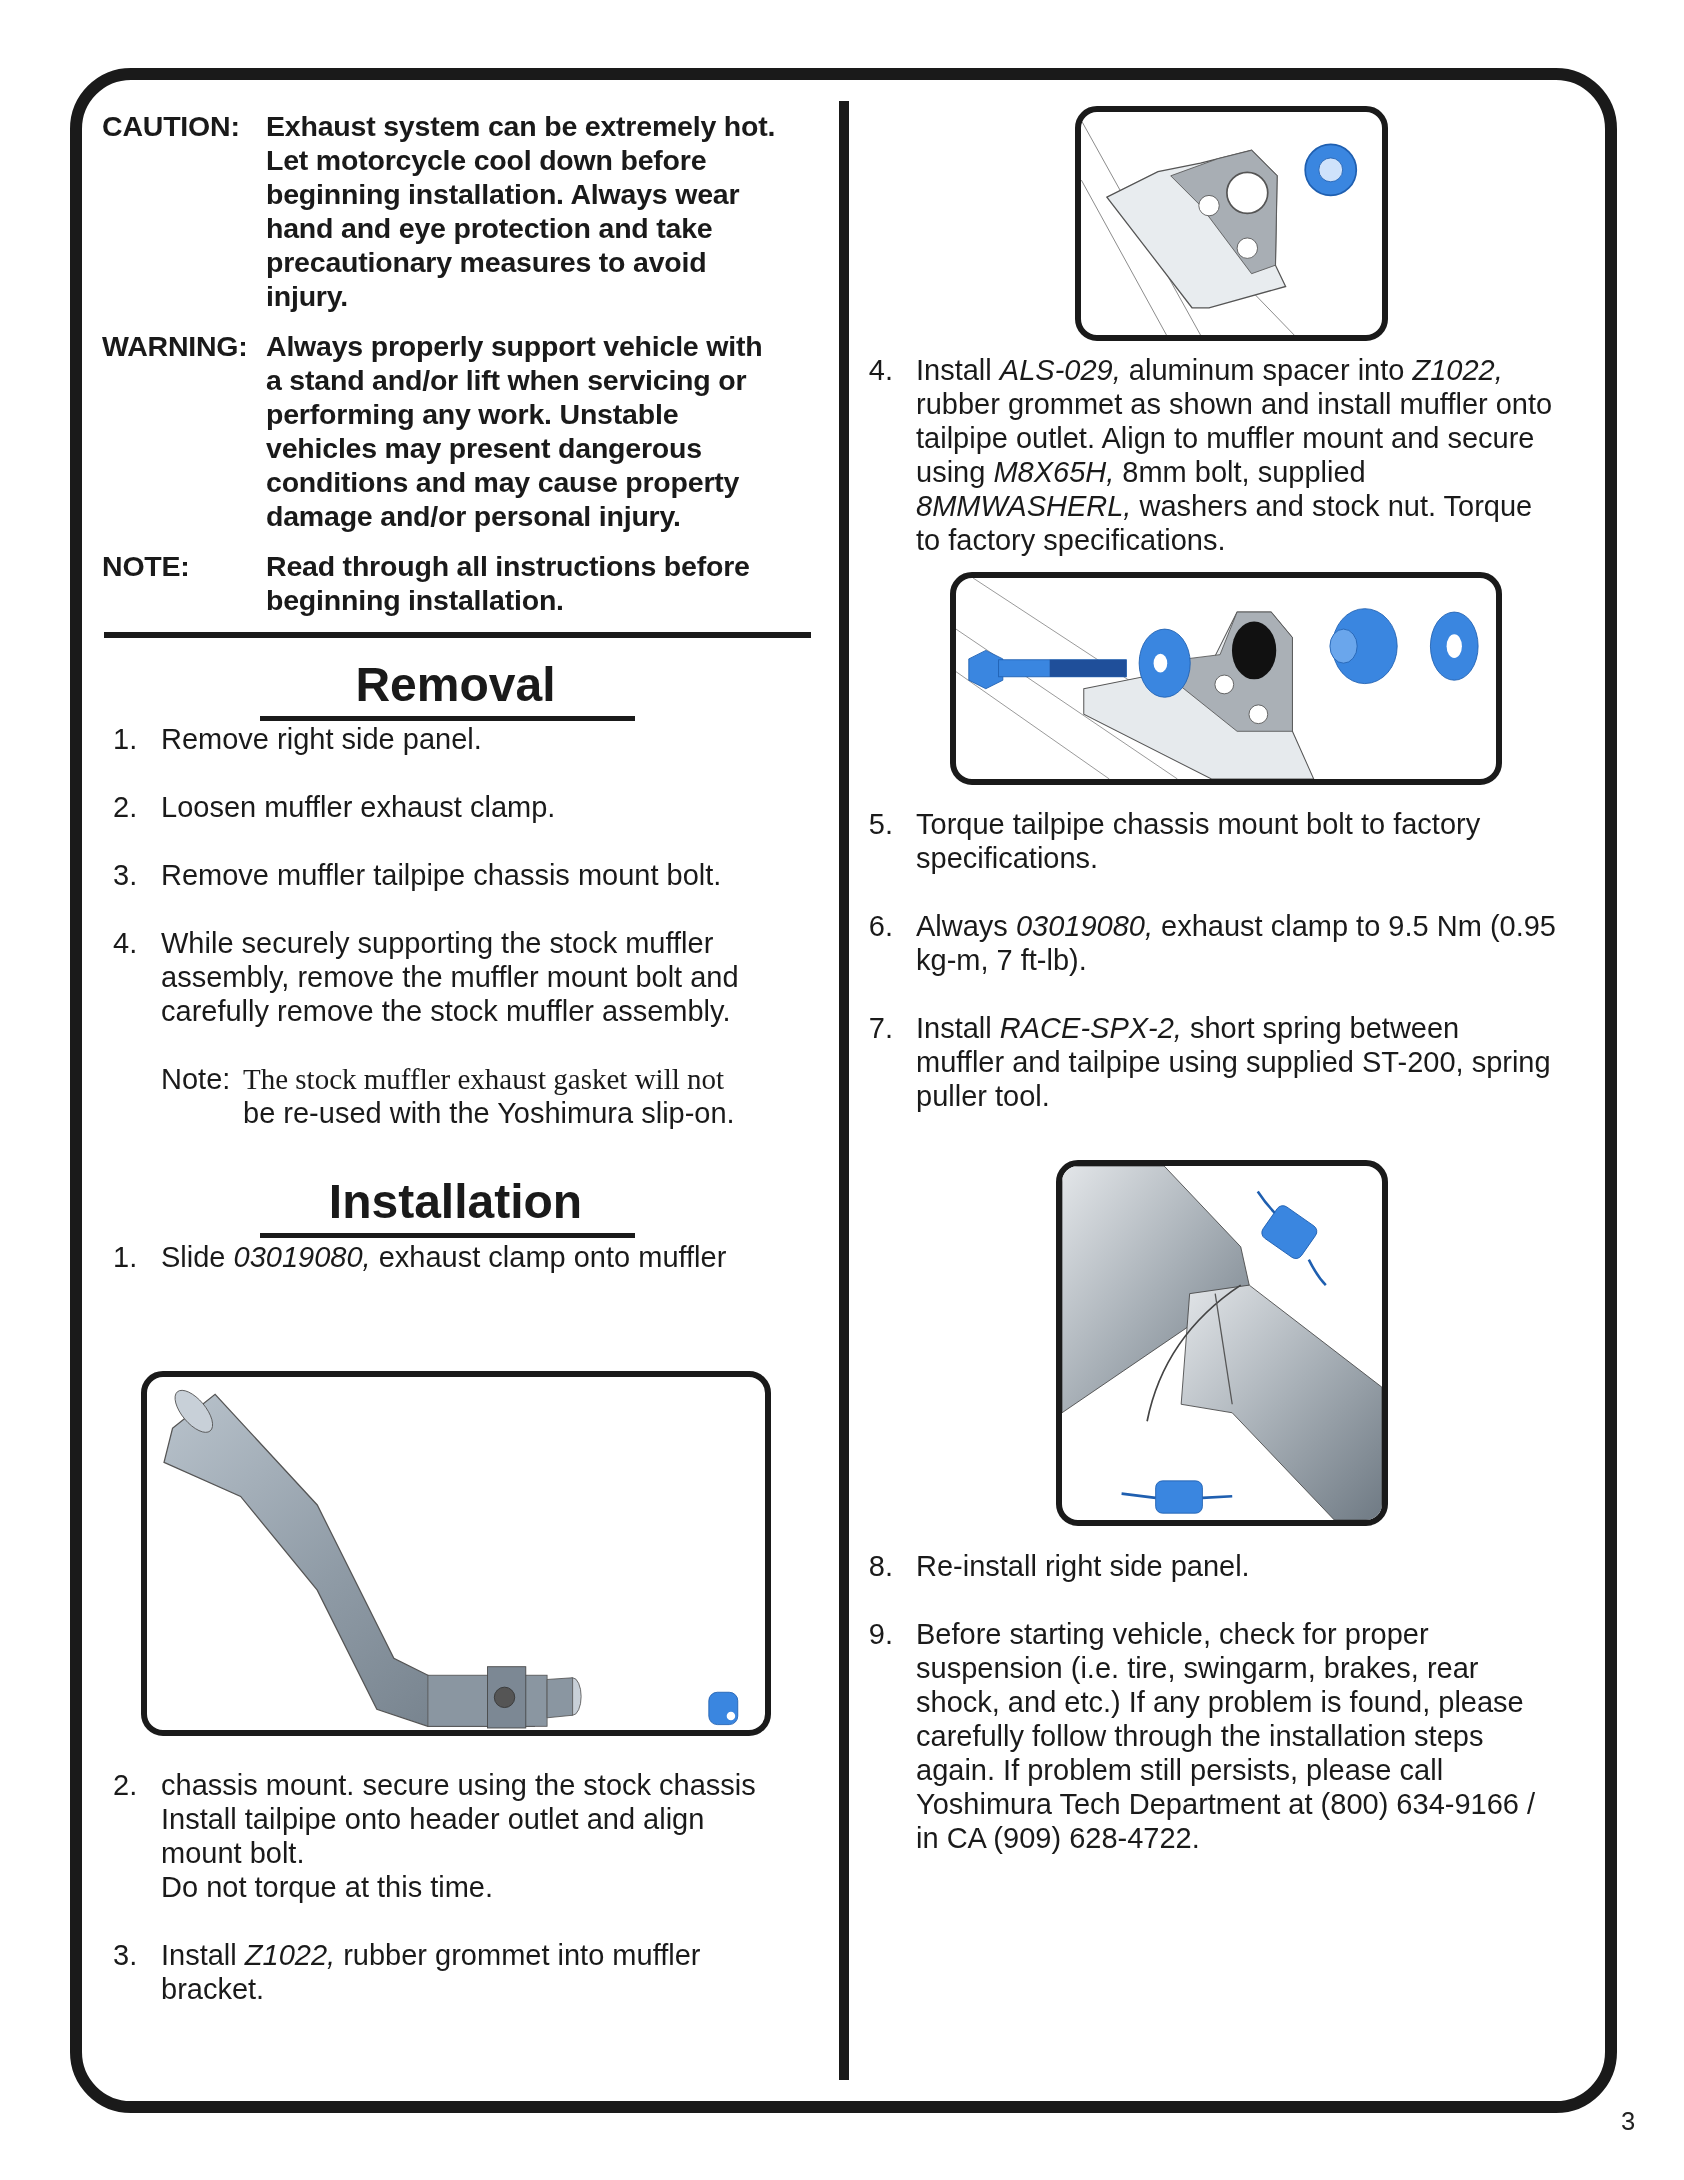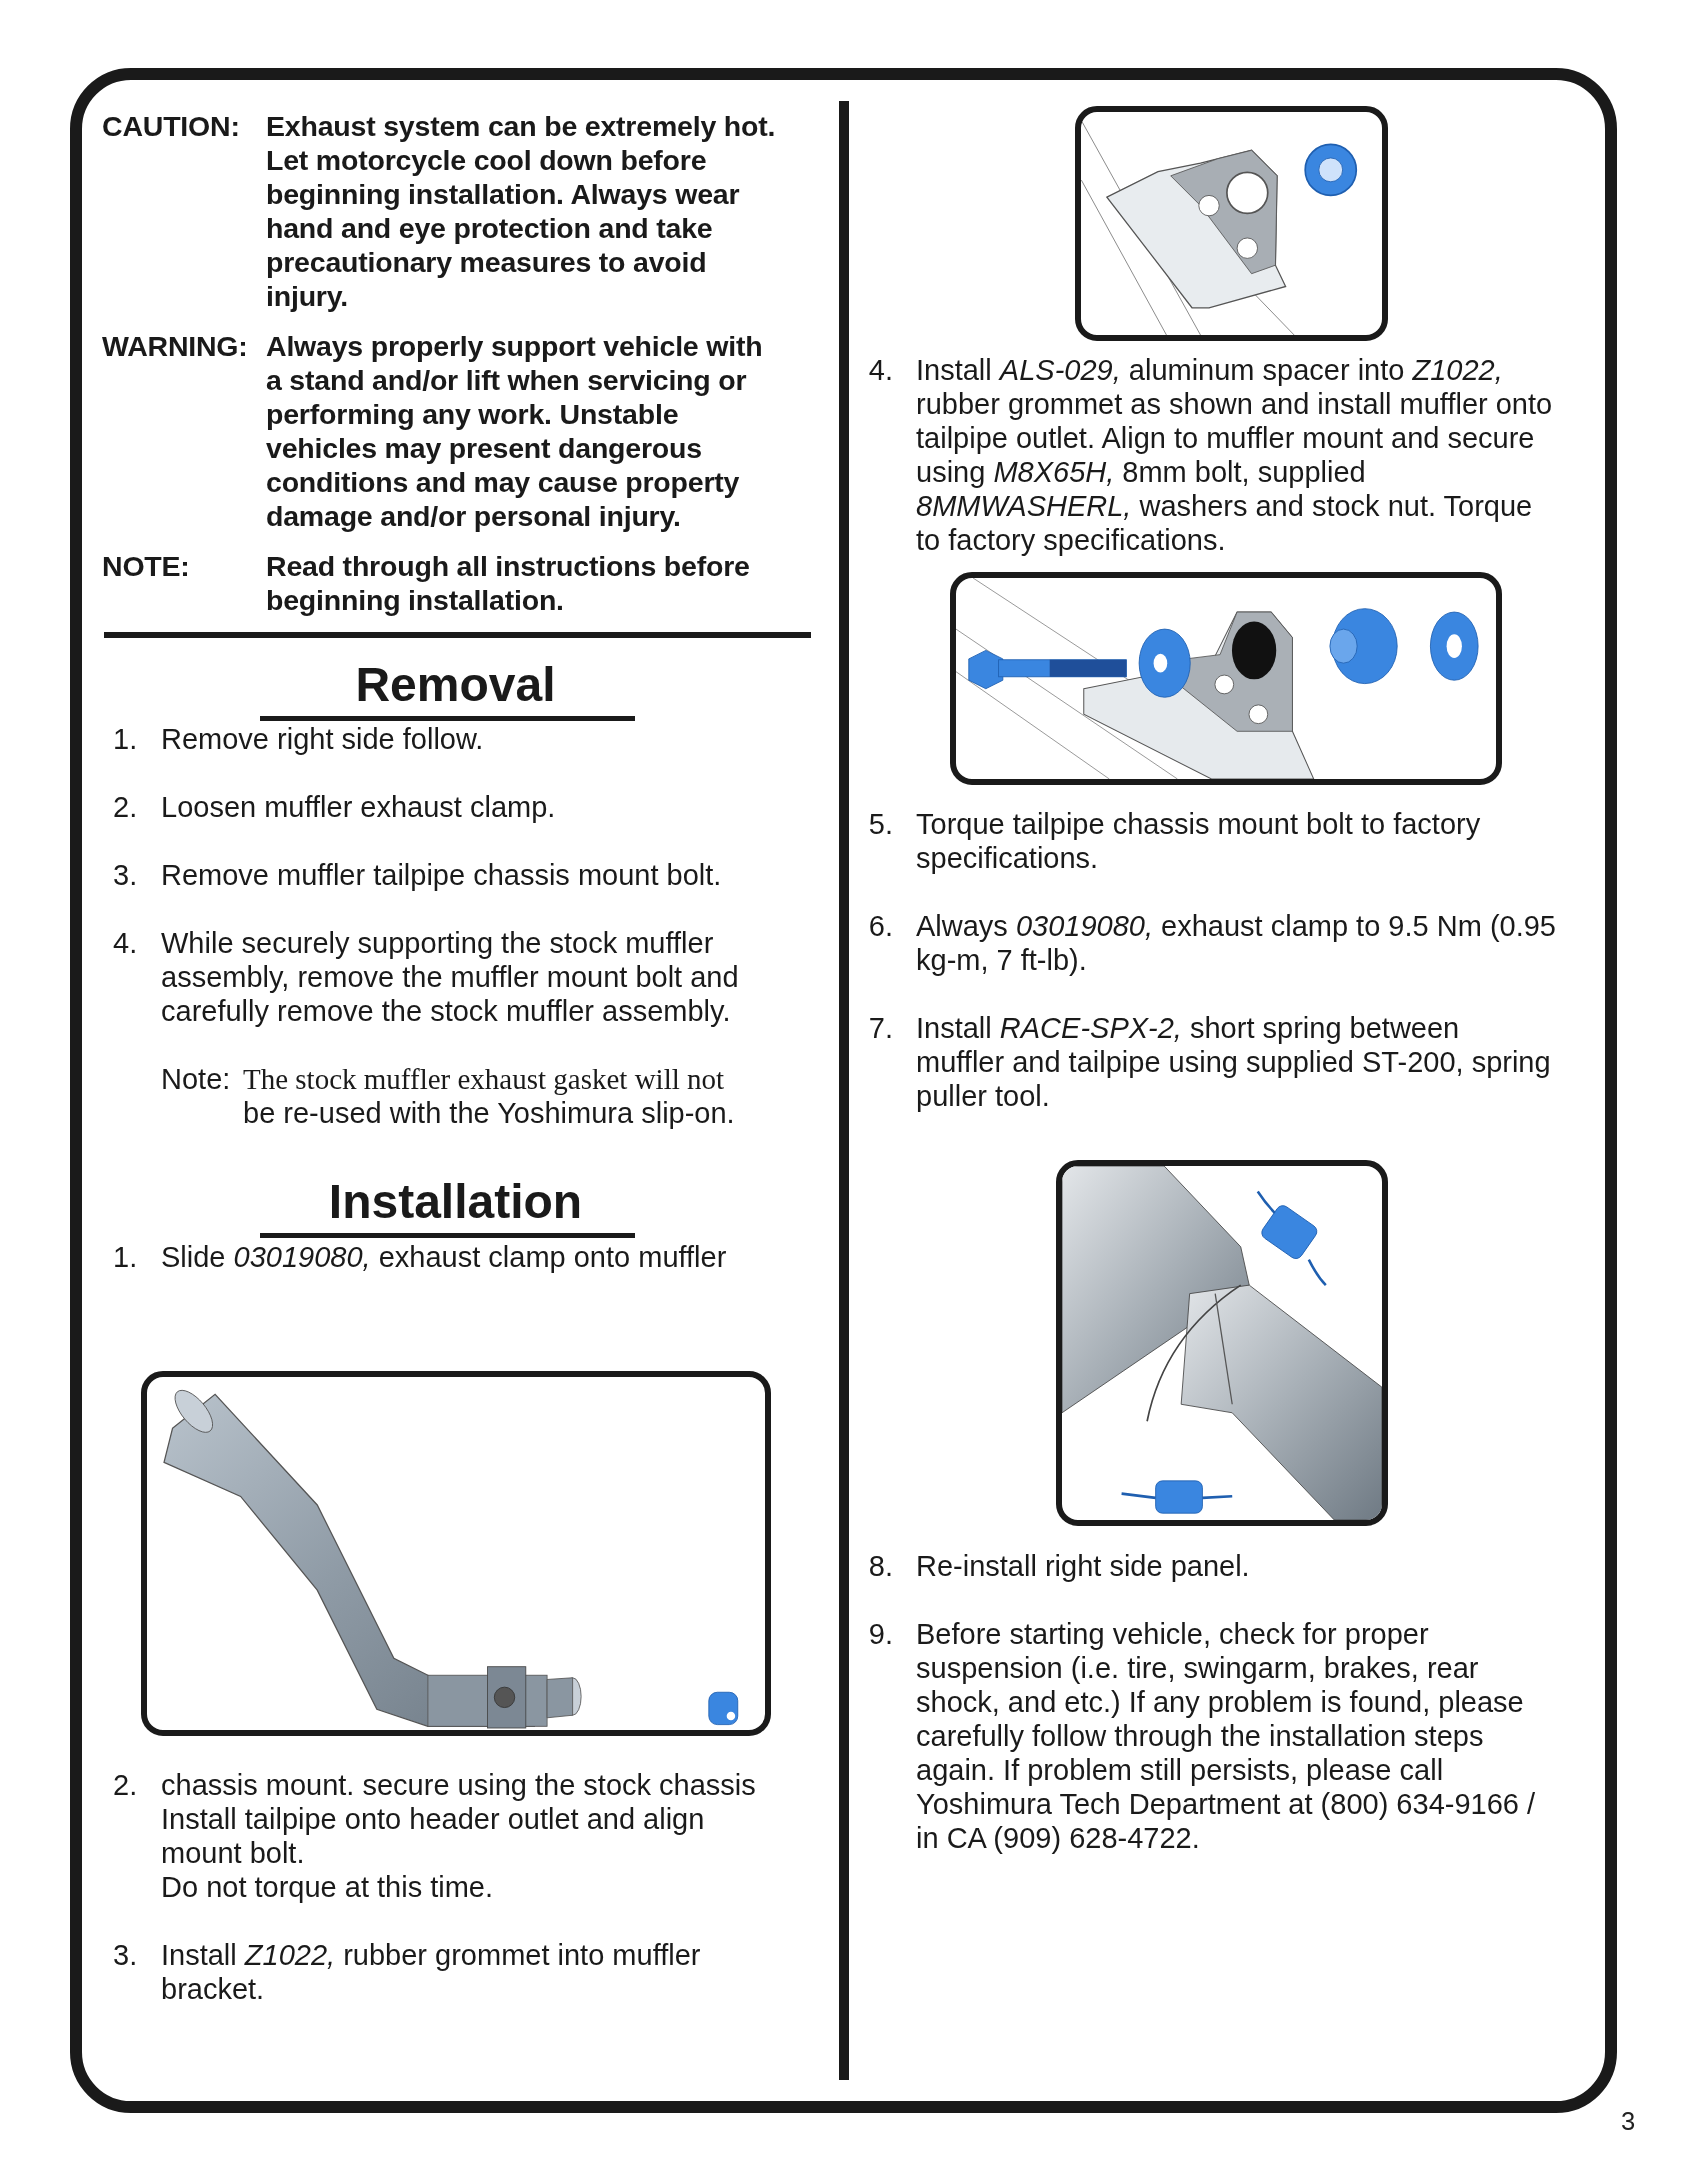--- a/index.html
+++ b/index.html
@@ -90,21 +90,21 @@
 
   <div class="heading" style="margin-top:19px">
     <span>Removal</span>
     <div class="heading-rule"></div>
   </div>
 
   <ol class="steps" style="margin-top:1.7px">
     <li>
       <span class="n">1.</span>
       <span class="t">
-          <span class="sub">Remove right side follow.</span>
+          <span class="sub">Remove right side panel.</span>
         </span>
     </li>
     <li>
       <span class="n">2.</span>
       <span class="t">
           <span class="sub">Loosen muffler exhaust clamp.</span>
         </span>
     </li>
     <li>
       <span class="n">3.</span>

